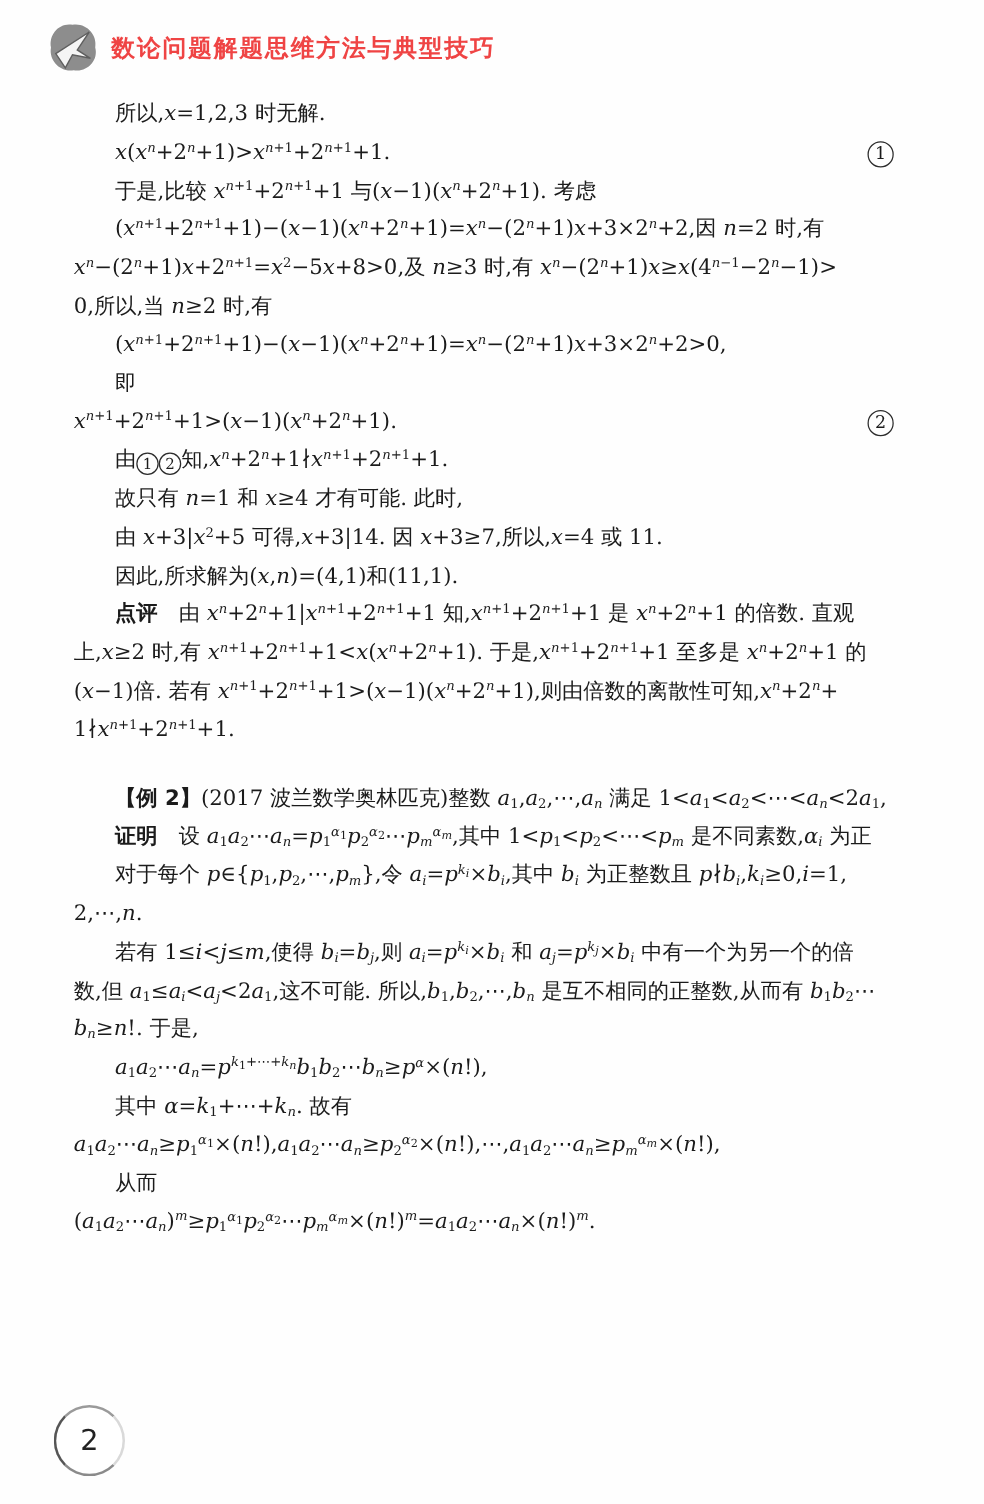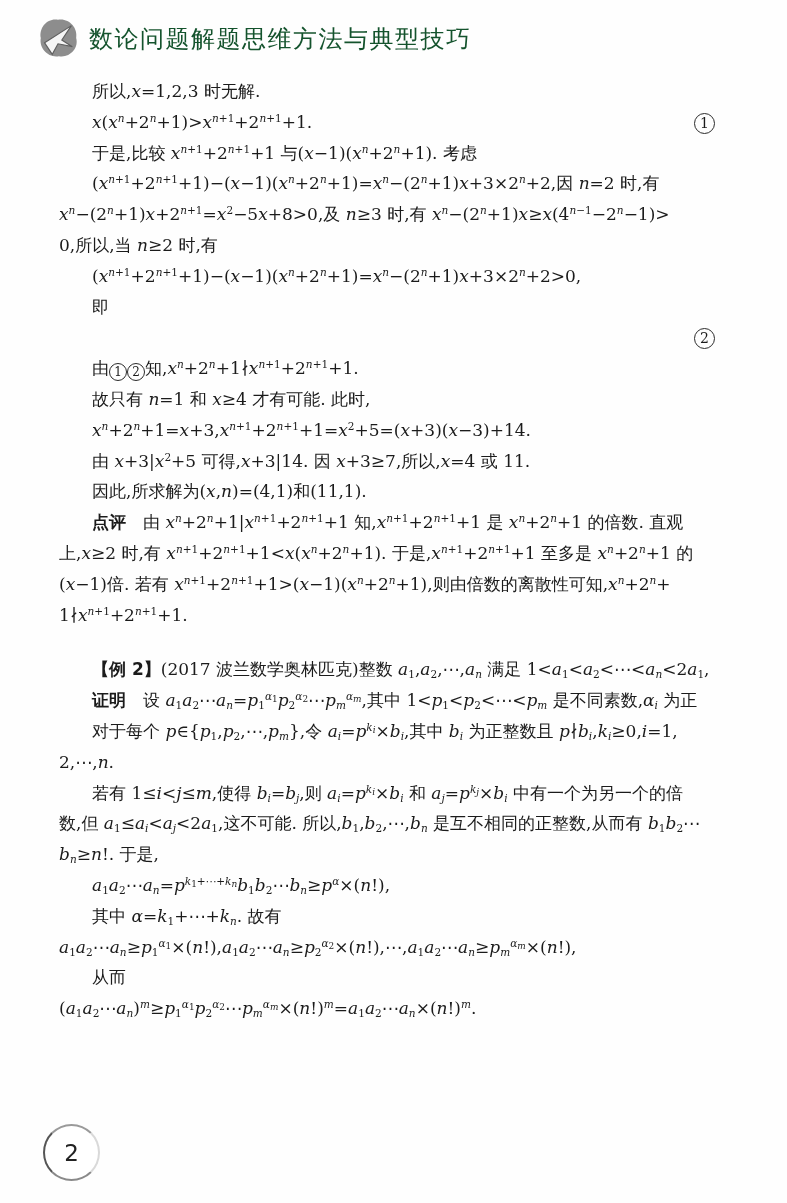--- a/index.html
+++ b/index.html
@@ -8,21 +8,21 @@
     font-family:"DejaVu Serif","Liberation Serif","DejaVu Sans",serif;
     overflow:hidden;position:relative;
   }
   .page{position:relative;width:787px;height:1203px;background:#fefefe;}
 
   
   .hdr{position:absolute;top:16px;left:36px;display:flex;align-items:center;gap:9px;}
   .logo{width:44px;height:46px;flex:0 0 auto;}
   .book-title{
     font-family:"DejaVu Sans","Liberation Sans",sans-serif;
-    font-weight:normal;font-size:24px;letter-spacing:1.5px;color:#14532d;
+    font-weight:bold;font-size:19px;letter-spacing:1.5px;color:#ef4444;
     white-space:nowrap;
   }
 
   
   .body{position:absolute;top:76px;left:59px;width:676px;}
   .line{
     display:flex;align-items:baseline;
     height:30.8px;line-height:30.8px;
     font-size:17px;white-space:nowrap;
   }
@@ -95,32 +95,29 @@
     </div>
       <div class="line indent">
       <span>(<i>x</i><sup><i>n</i>+1</sup>+2<sup><i>n</i>+1</sup>+1)−(<i>x</i>−1)(<i>x</i><sup><i>n</i></sup>+2<sup><i>n</i></sup>+1)=<i>x</i><sup><i>n</i></sup>−(2<sup><i>n</i></sup>+1)<i>x</i>+3×2<sup><i>n</i></sup>+2&gt;0,</span>
 
     </div>
       <div class="line indent">
       <span>即</span>
 
     </div>
       <div class="line">
+      <span><i>x</i><sup><i>n</i>+1</sup>+2<sup><i>n</i>+1</sup>+1&gt;(<i>x</i>−1)(<i>x</i><sup><i>n</i></sup>+2<sup><i>n</i></sup>+1).</span>
       <span class="eqtag"><span class="circ">2</span></span>
     </div>
       <div class="line indent">
       <span>由<u>1</u><u>2</u>知,<i>x</i><sup><i>n</i></sup>+2<sup><i>n</i></sup>+1∤<i>x</i><sup><i>n</i>+1</sup>+2<sup><i>n</i>+1</sup>+1.</span>
 
     </div>
       <div class="line indent">
       <span>故只有 <i>n</i>=1 和 <i>x</i>≥4 才有可能. 此时,</span>
-
-    </div>
-      <div class="line indent">
-      <span><i>x</i><sup><i>n</i></sup>+2<sup><i>n</i></sup>+1=<i>x</i>+3,<i>x</i><sup><i>n</i>+1</sup>+2<sup><i>n</i>+1</sup>+1=<i>x</i><sup>2</sup>+5=(<i>x</i>+3)(<i>x</i>−3)+14.</span>
 
     </div>
       <div class="line indent">
       <span>由 <i>x</i>+3|<i>x</i><sup>2</sup>+5 可得,<i>x</i>+3|14. 因 <i>x</i>+3≥7,所以,<i>x</i>=4 或 11.</span>
 
     </div>
       <div class="line indent">
       <span>因此,所求解为(<i>x</i>,<i>n</i>)=(4,1)和(11,1).</span>
 
     </div>

